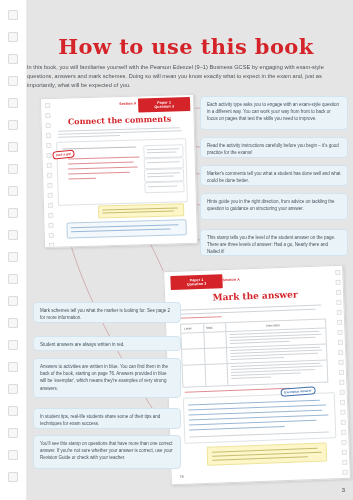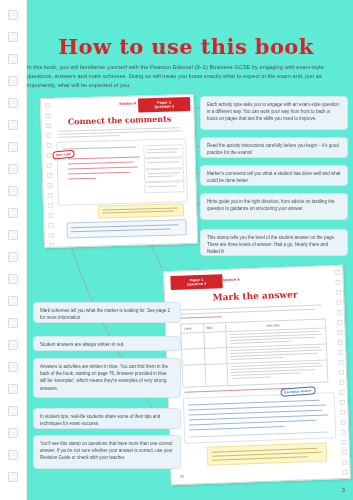--- a/index.html
+++ b/index.html
@@ -6,21 +6,21 @@
   body{
     width:353px;height:500px;overflow:hidden;
     background:#ffffff;
     font-family:"Liberation Sans", sans-serif;
     position:relative;
   }
 
   
   .page{
     position:absolute;inset:0;
-    background:#5eead4;
+    background:#e5e5e5;
     overflow:hidden;
   }
 
   
   .binding{
     position:absolute;left:0;top:0;width:26px;height:500px;
     background:#ffffff;
     border-right:1px solid #ececec;
   }
   .binding .hole{

